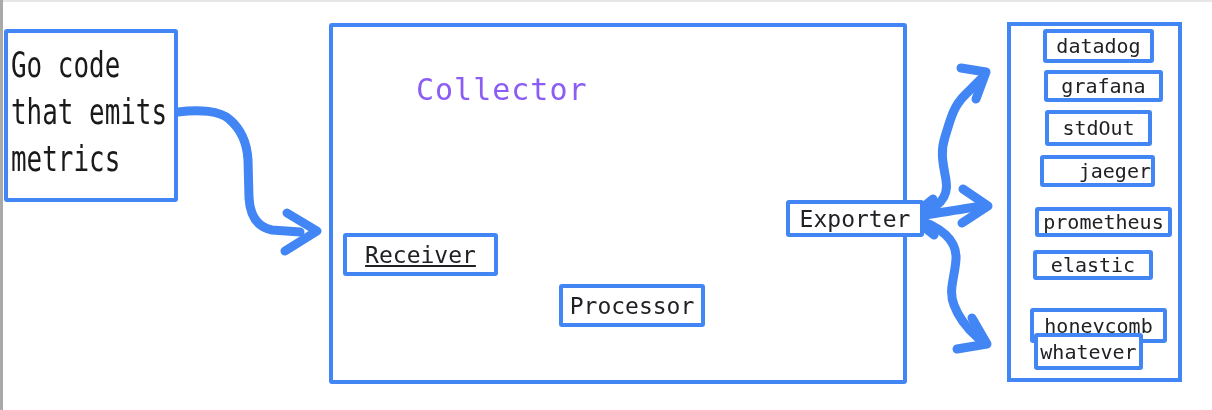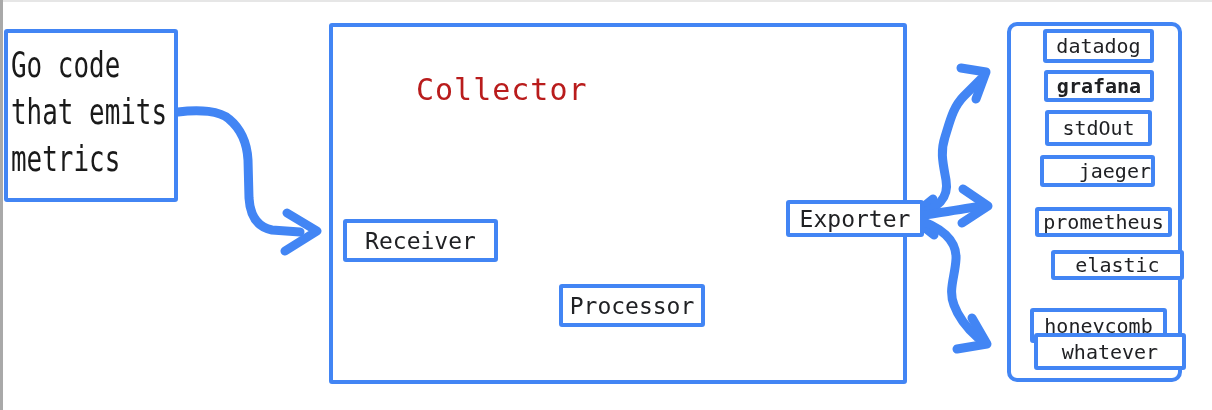--- a/index.html
+++ b/index.html
@@ -28,39 +28,39 @@
   .source-box { left: 4px; top: 29px; width: 174px; height: 173px; padding: 8px 0 0 3px; }
   .source-line {
     font-size: 36px; line-height: 47px; white-space: nowrap;
     transform: scaleX(0.72); transform-origin: left center; color: #1a1a1a;
   }
 
   
   .collector-box { left: 329px; top: 23px; width: 578px; height: 361px; }
   .collector-title {
     position: absolute; left: 83px; top: 45px;
-    font-size: 30px; letter-spacing: 1px; color: #b91c1c;
+    font-size: 30px; letter-spacing: 1px; color: #8b5cf6;
   }
 
   .stage { display: flex; align-items: center; justify-content: center; font-size: 23px; white-space: nowrap; }
-  .stage-receiver  { left: 343px; top: 219px; width: 155px; height: 43px; }
+  .stage-receiver  { left: 343px; top: 233px; width: 155px; height: 43px; text-decoration: underline; }
   .stage-processor { left: 559px; top: 284px; width: 146px; height: 43px; text-align: right; }
   .stage-exporter  { left: 762px; top: 200px; width: 138px; height: 37px; margin-left: 24px; }
 
   
-  .destinations-panel { left: 1007px; top: 22px; width: 175px; height: 360px; border-radius: 10px; }
+  .destinations-panel { left: 1007px; top: 22px; width: 175px; height: 360px; border-radius: 0; }
   .dest { position: absolute; display: flex; align-items: center; justify-content: center; font-size: 20px; white-space: nowrap; border-width: 4px; }
   .d1 { left: 32px; top:   3px; width: 111px; height: 34px; }
-  .d2 { left: 33px; top:  44px; width: 110px; height: 32px; font-weight: bold; }
+  .d2 { left: 33px; top:  44px; width: 119px; height: 32px; }
   .d3 { left: 34px; top:  84px; width: 107px; height: 36px; }
   .d4 { left: 29px; top: 129px; width: 115px; height: 32px; justify-content: flex-end; }
   .d5 { left: 24px; top: 181px; width: 137px; height: 30px; }
-  .d6 { left: 40px; top: 224px; width: 133px; height: 30px; }
+  .d6 { left: 22px; top: 224px; width: 120px; height: 30px; }
   .d7 { left: 19px; top: 262px; width: 137px; height: 35px; margin-top: 20px; }
-  .d8 { left: 23px; top: 307px; width: 152px; height: 37px; }
+  .d8 { left: 23px; top: 307px; width: 109px; height: 37px; }
 
   .arrows-layer { position: absolute; left: 0; top: 0; width: 1212px; height: 410px; pointer-events: none; }
   .arrows-layer path {
     fill: none; stroke: var(--accent, #4285f4);
     stroke-width: 9; stroke-linecap: round; stroke-linejoin: round;
   }
 </style>
 </head>
 <body>
 

